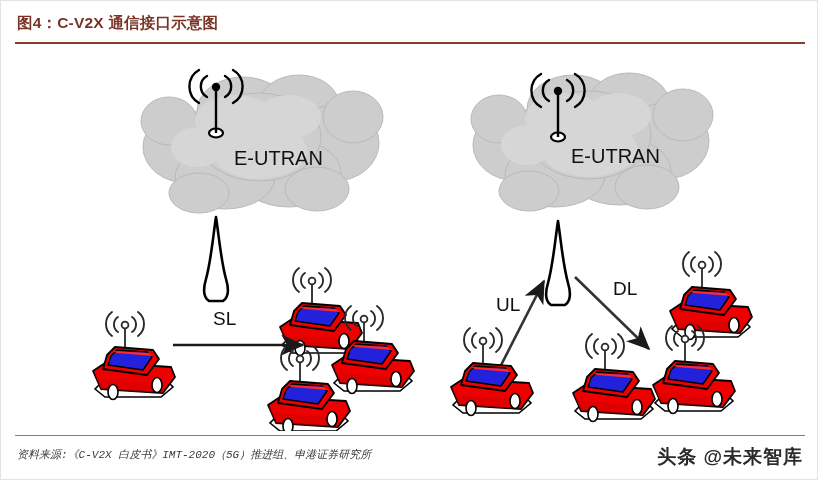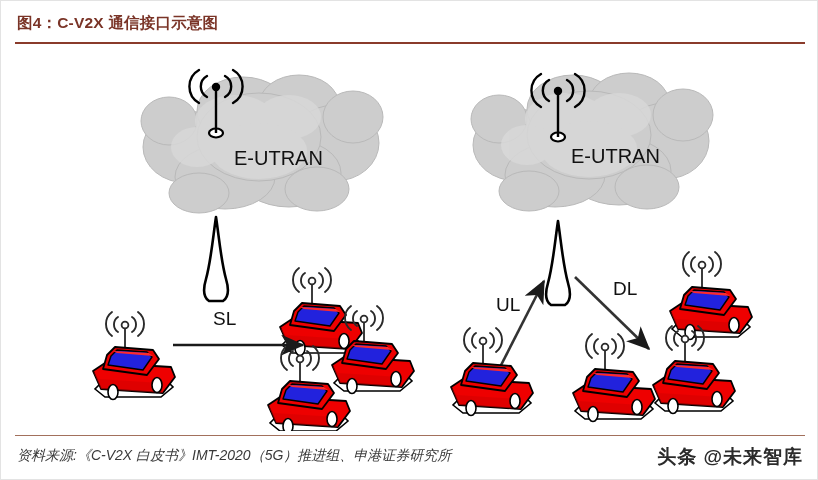--- a/index.html
+++ b/index.html
@@ -47,23 +47,23 @@
     left: 14px;
     top: 434px;
     width: 790px;
     height: 1px;
     background: #a2705c;
   }
   #source-note {
     position: absolute;
     left: 16px;
     top: 446px;
-    font-family: Liberation Sans, sans-serif;
+    font-family: Liberation Mono, monospace;
     font-style: italic;
-    font-size: 14px;
+    font-size: 11px;
     color: #3a3a3a;
     white-space: nowrap;
   }
   #watermark {
     position: absolute;
     right: 14px;
     top: 443px;
     font-size: 19px;
     font-weight: bold;
     color: #2b2b2b;

